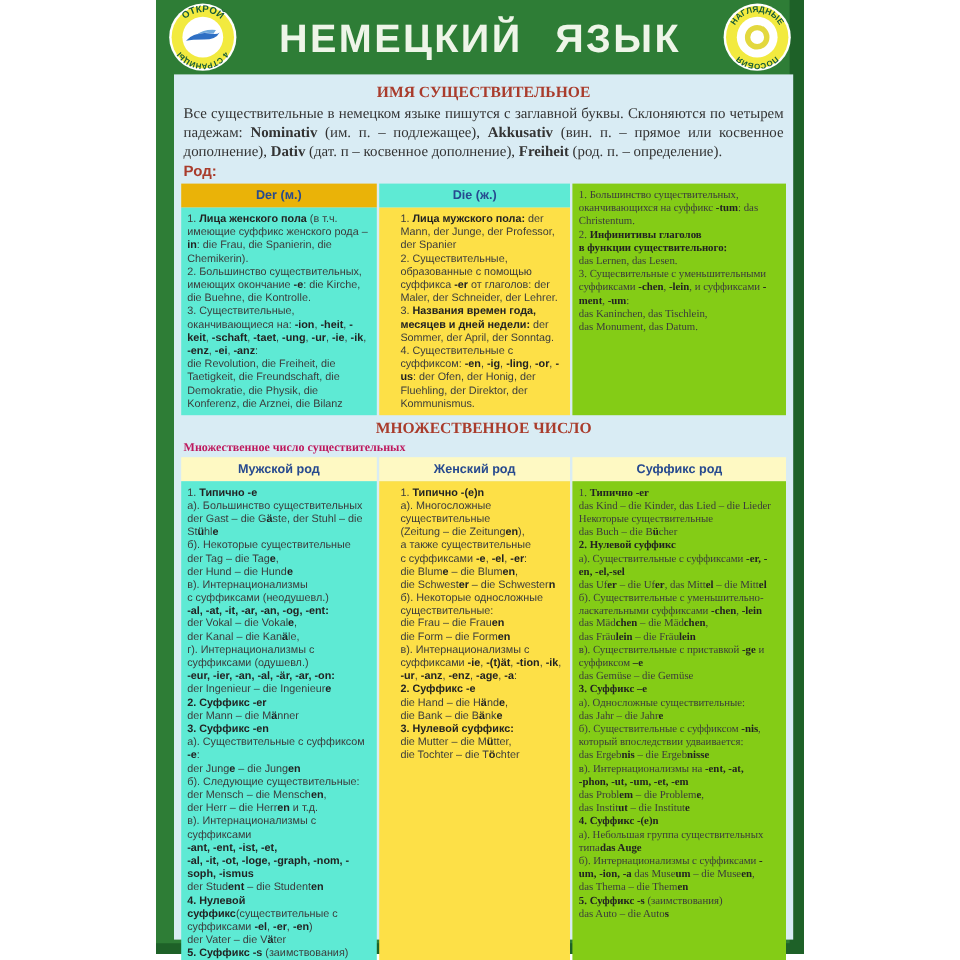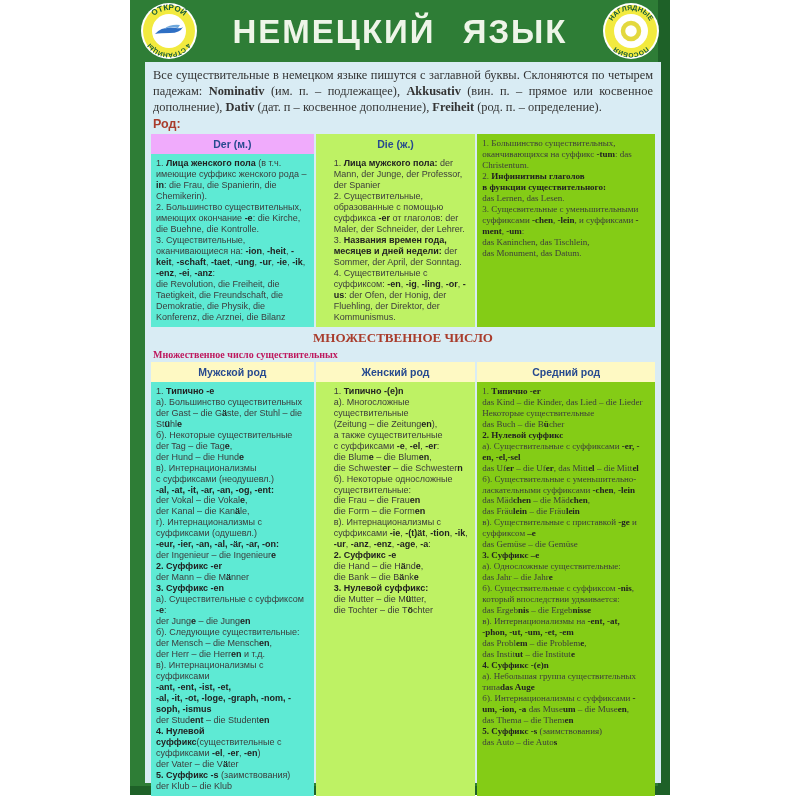--- a/index.html
+++ b/index.html
@@ -17,22 +17,22 @@
                font-weight:bold;font-size:13px;margin:3px 0 2px 0;}
   .intro{font-family:"Liberation Serif",serif;font-size:12.4px;line-height:1.27;color:#333;
          text-align:justify;margin:2px 2px 2px 2px;}
   .rod{font-family:Liberation Sans, sans-serif;font-weight:bold;font-size:12.5px;color:#a93c2c;margin:1px 2px 3px 2px;}
   .tbl{display:flex;gap:2px;margin-top:2px;align-items:stretch;}
   .col{display:flex;flex-direction:column;min-width:0;}
   .col.w1{flex:163 0 0;} .col.w2{flex:160 0 0;} .col.w3{flex:178 0 0;}
   .hdr{text-align:center;font-weight:bold;color:#274a8f;font-size:10.5px;padding:4px 2px;}
   .cbody{flex:1;font-size:9px;line-height:1.22;padding:4px 5px;color:#3c3c3c;}
   .cbody b{color:#222;}
-  .c1 .hdr{background:#f0abfc;} .c1 .cbody{background:#5eead4;}
-  .c2 .hdr{background:#bef264;} .c2 .cbody{background:#bef264;padding-left:18px;}
+  .c1 .hdr{background:#eab308;} .c1 .cbody{background:#5eead4;}
+  .c2 .hdr{background:#5eead4;} .c2 .cbody{background:#fde047;padding-left:18px;}
   .c3 .hdr{background:#d8e7c5;} .c3 .cbody{background:#84cc16;font-family:Liberation Serif, serif;}
   .tan .hdr{background:#fef9c3;}
   .sub-heading{font-family:"Liberation Serif",serif;font-weight:bold;font-size:10px;
                color:#be185d;margin:3px 2px 2px 2px;}
   .plural{margin-top:1px;}
 </style>
 </head>
 <body>
 
 <div class="page">
@@ -74,20 +74,21 @@
           <text font-size="6.6" font-weight="bold" fill="#145a38" font-family="Liberation Sans, sans-serif">
             <textPath href="#arcBotR" startOffset="50%" text-anchor="middle">ПОСОБИЯ</textPath>
           </text>
           <circle cx="29" cy="29" r="8" fill="#ffffff" stroke="#e3d83e" stroke-width="4.5"></circle>
         </svg>
       </div>
     </div>
 
     <div class="panel">
 
+      <div class="sec-heading">ИМЯ СУЩЕСТВИТЕЛЬНОЕ</div>
 
       <div class="intro">Все существительные в немецком языке пишутся с заглавной буквы. Склоняются по четырем падежам: <b>Nominativ</b> (им. п. – подлежащее), <b>Akkusativ</b> (вин. п. – прямое или косвенное дополнение), <b>Dativ</b> (дат. п – косвенное дополнение), <b>Freiheit</b> (род. п. – определение).</div>
 
       <div class="rod">Род:</div>
 
       <div class="tbl">
         <div class="col w1 c1">
           <div class="hdr">Der (м.)</div>
           <div class="cbody">1. <b>Лица женского пола</b> (в т.ч. имеющие суффикс женского рода – <b>in</b>: die Frau, die Spanierin, die Chemikerin).<br>2. Большинство существительных, имеющих окончание <b>-e</b>: die Kirche, die Buehne, die Kontrolle.<br>3. Существительные, оканчивающиеся на: <b>-ion</b>, <b>-heit</b>, <b>-keit</b>, <b>-schaft</b>, <b>-taet</b>, <b>-ung</b>, <b>-ur</b>, <b>-ie</b>, <b>-ik</b>, <b>-enz</b>, <b>-ei</b>, <b>-anz</b>:<br>die Revolution, die Freiheit, die Taetigkeit, die Freundschaft, die Demokratie, die Physik, die Konferenz, die Arznei, die Bilanz</div>
         </div>
@@ -107,20 +108,20 @@
       <div class="tbl plural tan">
         <div class="col w1 c1">
           <div class="hdr">Мужской род</div>
           <div class="cbody">1. <b>Типично -e</b><br>а). Большинство существительных<br>der Gast – die G<b>ä</b>ste,  der Stuhl – die St<b>ü</b>hl<b>e</b><br>б). Некоторые существительные<br>der Tag – die Tag<b>e</b>,<br>der Hund – die Hund<b>e</b><br>в). Интернационализмы<br>с суффиксами (неодушевл.)<br><b>-al, -at, -it, -ar, -an, -og, -ent:</b><br>der Vokal – die Vokal<b>e</b>,<br>der Kanal – die Kan<b>ä</b>le,<br>г). Интернационализмы с суффиксами (одушевл.)<br><b>-eur, -ier, -an, -al, -är, -ar, -on:</b><br>der Ingenieur – die Ingenieur<b>e</b><br><b>2. Суффикс -er</b><br>der Mann – die M<b>ä</b>nner<br><b>3. Суффикс -en</b><br>а). Существительные с суффиксом <b>-e</b>:<br>der Jung<b>e</b> – die Jung<b>en</b><br>б). Следующие существительные:<br>der Mensch – die Mensch<b>en</b>,<br>der Herr – die Herr<b>en</b> и т.д.<br>в). Интернационализмы с суффиксами<br><b>-ant, -ent, -ist, -et,</b><br><b>-al, -it, -ot, -loge, -graph, -nom, -soph, -ismus</b><br>der Stud<b>ent</b> – die Student<b>en</b><br><b>4. Нулевой суффикс</b>(существительные с суффиксами <b>-el</b>, <b>-er</b>, <b>-en</b>)<br>der Vater – die V<b>ä</b>ter<br><b>5. Суффикс -s</b> (заимствования)<br>der Klub – die Klub</div>
         </div>
         <div class="col w2 c2">
           <div class="hdr">Женский род</div>
           <div class="cbody">1. <b>Типично -(e)n</b><br>а). Многосложные существительные<br>(Zeitung – die Zeitung<b>en</b>),<br>а также существительные<br>с суффиксами <b>-e</b>, <b>-el</b>, <b>-er</b>:<br>die Blum<b>e</b> – die Blum<b>en</b>,<br>die Schwest<b>er</b> – die Schwester<b>n</b><br>б). Некоторые односложные существительные:<br>die Frau – die Frau<b>en</b><br>die Form – die Form<b>en</b><br>в). Интернационализмы с суффиксами <b>-ie</b>, <b>-(t)ät</b>, <b>-tion</b>, <b>-ik</b>, <b>-ur</b>, <b>-anz</b>, <b>-enz</b>, <b>-age</b>, <b>-a</b>:<br><b>2. Суффикс -e</b><br>die Hand – die H<b>ä</b>nd<b>e</b>,<br>die Bank – die B<b>ä</b>nk<b>e</b><br><b>3. Нулевой суффикс:</b><br>die Mutter – die M<b>ü</b>tter,<br>die Tochter – die T<b>ö</b>chter</div>
         </div>
         <div class="col w3 c3">
-          <div class="hdr">Средний род</div>
+          <div class="hdr">Суффикс род</div>
           <div class="cbody">1. <b>Типично -er</b><br>das Kind – die Kinder, das Lied – die Lieder<br>Некоторые существительные<br>das Buch – die B<b>ü</b>cher<br><b>2. Нулевой суффикс</b><br>а). Существительные с суффикса­ми <b>-er, -en, -el,-sel</b><br>das Uf<b>er</b> – die Uf<b>er</b>, das Mitt<b>el</b> – die Mitt<b>el</b><br>б). Существительные с уменьшительно-ласкательными суффиксами <b>-chen</b>, <b>-lein</b><br>das Mäd<b>chen</b> – die Mäd<b>chen</b>,<br>das Fräu<b>lein</b> – die Fräu<b>lein</b><br>в). Существительные с приставкой <b>-ge</b> и суффиксом <b>–e</b><br>das Gemüse – die Gemüse<br><b>3. Суффикс –e</b><br>а). Односложные существительные:<br>das Jahr – die Jahr<b>e</b><br>б). Существительные с суффиксом <b>-nis</b>, который впоследствии удваивается:<br>das Ergeb<b>nis</b> – die Ergeb<b>nisse</b><br>в). Интернационализмы на <b>-ent, -at,</b><br><b>-phon, -ut, -um, -et, -em</b><br>das Probl<b>em</b> – die Problem<b>e</b>,<br>das Instit<b>ut</b> – die Institut<b>e</b><br><b>4. Суффикс -(e)n</b><br>а). Небольшая группа существительных типа<b>das Auge</b><br>б). Интернационализмы с суффиксами <b>-um, -ion, -a</b> das Muse<b>um</b> – die Muse<b>en</b>,<br>das Thema – die Them<b>en</b><br><b>5. Суффикс -s</b> (заимствования)<br>das Auto – die Auto<b>s</b></div>
         </div>
       </div>
 
     </div>
   </div>
 </div>
 
 </body></html>

